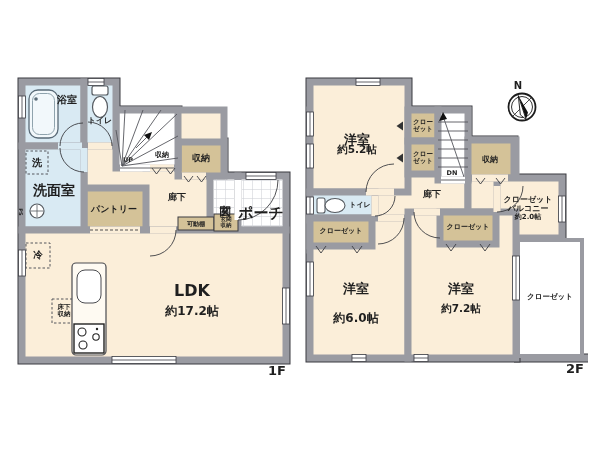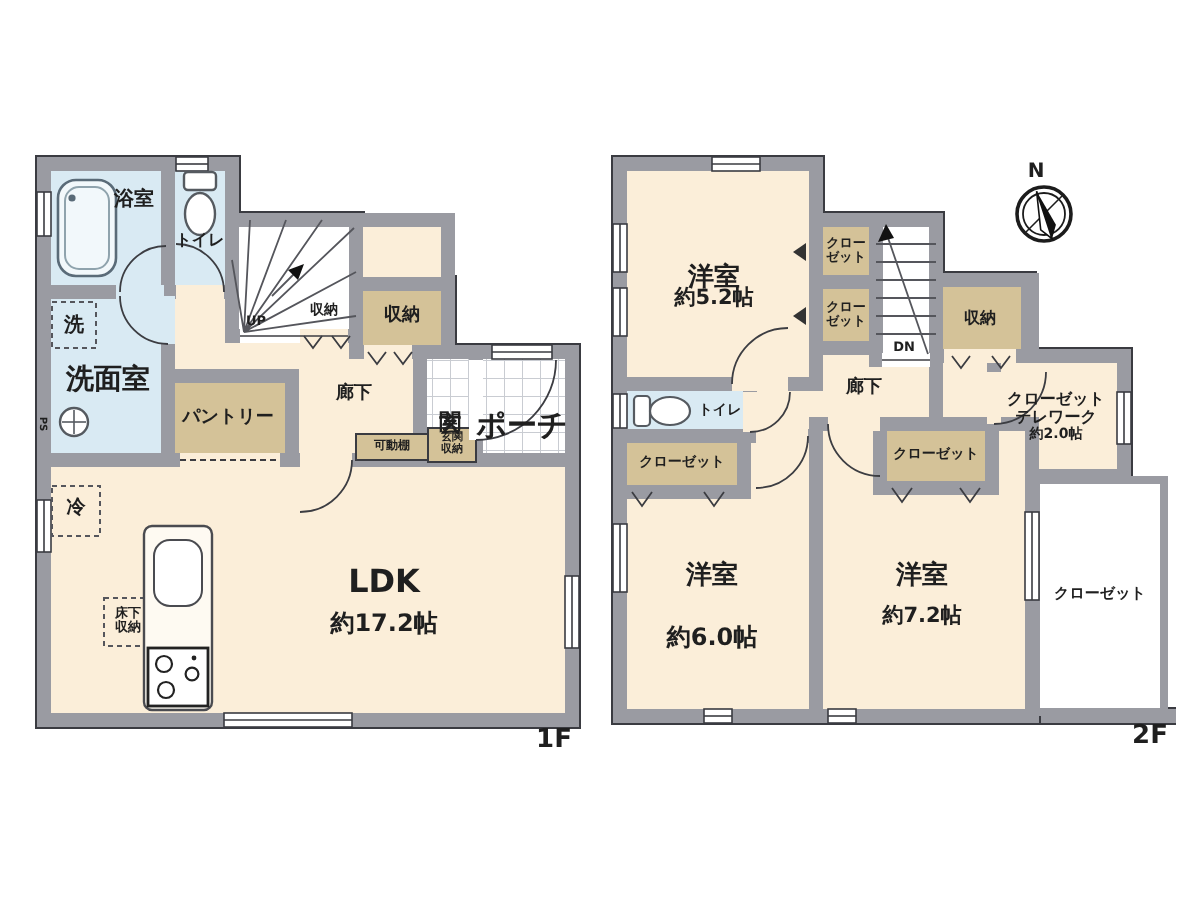--- a/index.html
+++ b/index.html
@@ -246,21 +246,21 @@
   <div>ゼット</div>
 </div>
 <div class="lbl" style="left:490px;top:160px;font-size:8px">収納</div>
 <div class="lbl n" style="left:452px;top:174px;font-size:6.5px">DN</div>
 <div class="lbl" style="left:432px;top:194px;font-size:9px">廊下</div>
 <div class="lbl" style="left:360px;top:206px;font-size:7px">トイレ</div>
 <div class="lbl" style="left:341px;top:232px;font-size:7px">クローゼット</div>
 <div class="lbl" style="left:468px;top:228px;font-size:7px">クローゼット</div>
 <div class="lbl" style="left:528px;top:209px;font-size:8px">
   <div>クローゼット</div>
-  <div>テレワーク</div>
+  <div>バルコニー</div>
   <div style="font-size:7px">約2.0帖</div>
 </div>
 <div class="lbl" style="left:356px;top:289px;font-size:13px">洋室</div>
 <div class="lbl" style="left:356px;top:319px;font-size:12px">約6.0帖</div>
 <div class="lbl" style="left:461px;top:289px;font-size:13px">洋室</div>
 <div class="lbl" style="left:461px;top:309px;font-size:10.5px">約7.2帖</div>
 <div class="lbl" style="left:550px;top:297px;font-size:7.5px">クローゼット</div>
 <div class="lbl" style="left:518px;top:86px;font-size:10px">N</div>
 <div class="lbl" style="left:575px;top:369px;font-size:13px">2F</div>
 

